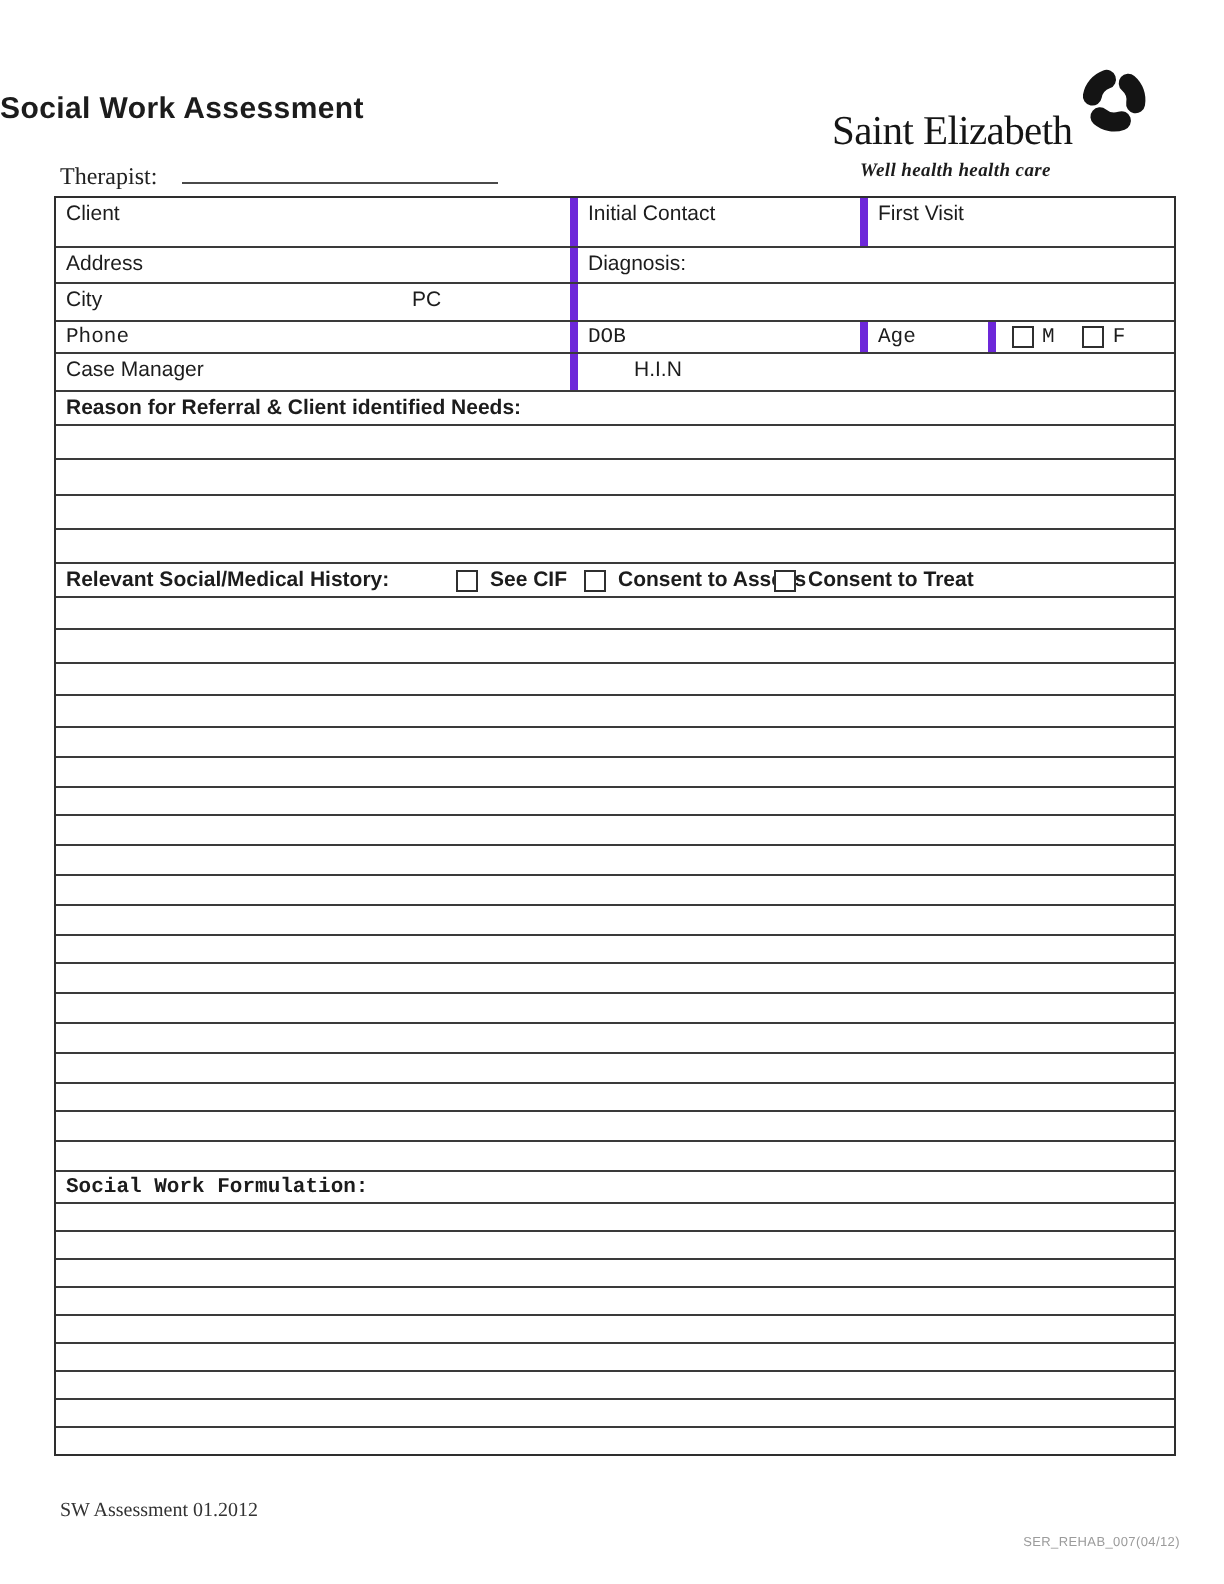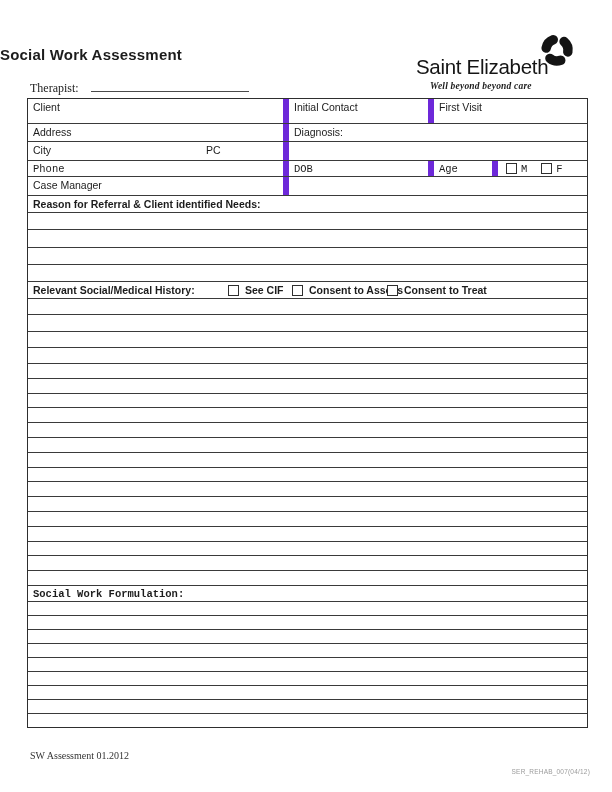--- a/index.html
+++ b/index.html
@@ -10,41 +10,42 @@
     margin:0 auto;
   }
   .title {
     position:absolute; top:46px; left:0; width:560px; text-align:left;
     font-size:15px; font-weight:bold; letter-spacing:0.2px;
   }
   .brand-icon { position:absolute; left:537px; top:30px; }
   .brand-name {
     position:absolute; left:416px; top:55px; font-size:20.5px; letter-spacing:-0.3px;
     color:#151515;
+    font-family:Liberation Serif, serif;
   }
   .brand-tagline {
     position:absolute; left:430px; top:81px; font-family:"Liberation Serif", serif;
     font-style:italic; font-weight:bold; font-size:9.5px; letter-spacing:0.2px;
   }
   .therapist {
     position:absolute; left:30px; top:80px; font-family:"Liberation Serif", serif;
     font-size:12px; color:#222;
   }
   .therapist-line {
     display:inline-block; width:158px; height:12px;
     border-bottom:1.2px solid #4a4a4a; margin-left:12px;
   }
   .tbl {
     position:absolute; left:27px; top:98px; width:561px;
     border:1.4px solid #2e2e2e; display:flex; flex-direction:column;
     font-size:10.5px;
   }
   .r { display:flex; border-bottom:1px solid #3a3a3a; }
   .r:last-child { border-bottom:none; }
-  .c { padding:2px 5px; border-right:6px solid #6d28d9; overflow:hidden; }
+  .c { padding:2px 5px; border-right:4px solid #6d28d9; overflow:hidden; }
   .c.last { border-right:none; flex:1; }
   .w261 { width:261px; } .w145 { width:145px; } .w64 { width:64px; }
   .h25 { height:25px; } .h18 { height:18px; } .h19 { height:19px; }
   .h16 { height:16px;font-family:Liberation Mono, monospace; } .h17 { height:17px; }
   .rel { position:relative; }
   .pc-span { position:absolute; left:178px; top:2px; }
   .hin-cell { padding-left:28px; }
   .mf-cell { display:flex; align-items:center; padding-left:8px; }
   .box {
     display:inline-block; width:11px; height:11px; background:#fff;
@@ -78,21 +79,21 @@
   <div class="title">Social Work Assessment</div>
 
   <svg class="brand-icon" width="40" height="40" viewBox="0 0 40 40" aria-hidden="true">
     <g stroke="#141414" stroke-width="9.5" stroke-linecap="round" fill="none">
       <path d="M 27.1 11.6 A 11 11 0 0 1 30.8 21.9"></path>
       <path d="M 27.1 11.6 A 11 11 0 0 1 30.8 21.9" transform="rotate(120 20 20)"></path>
       <path d="M 27.1 11.6 A 11 11 0 0 1 30.8 21.9" transform="rotate(240 20 20)"></path>
     </g>
   </svg>
   <div class="brand-name">Saint Elizabeth</div>
-  <div class="brand-tagline">Well beyond beyond care</div>
+  <div class="brand-tagline">Well health health care</div>
 
   <div class="therapist">
     <span>Therapist:</span><span class="therapist-line"></span>
   </div>
 
   <div class="tbl">
 
     <div class="r h25">
       <div class="c w261"><span>Client</span></div>
       <div class="c w145"><span>Initial Contact</span></div>
@@ -119,20 +120,21 @@
       <div class="c last mf-cell">
         <span class="box"></span>
           <span class="mf-label">M</span>
         <span class="box"></span>
           <span>F</span>
       </div>
     </div>
 
     <div class="r h19">
       <div class="c w261"><span>Case Manager</span></div>
+      <div class="c last hin-cell"><span>H.I.N</span></div>
     </div>
 
     <div class="r h17 sec">
       <span>Reason for Referral &amp; Client identified Needs:</span>
     </div>
     <div class="blanks" style="height:69px">
         <div class="blank-row"></div>
         <div class="blank-row"></div>
         <div class="blank-row"></div>
         <div class="blank-row"></div>

